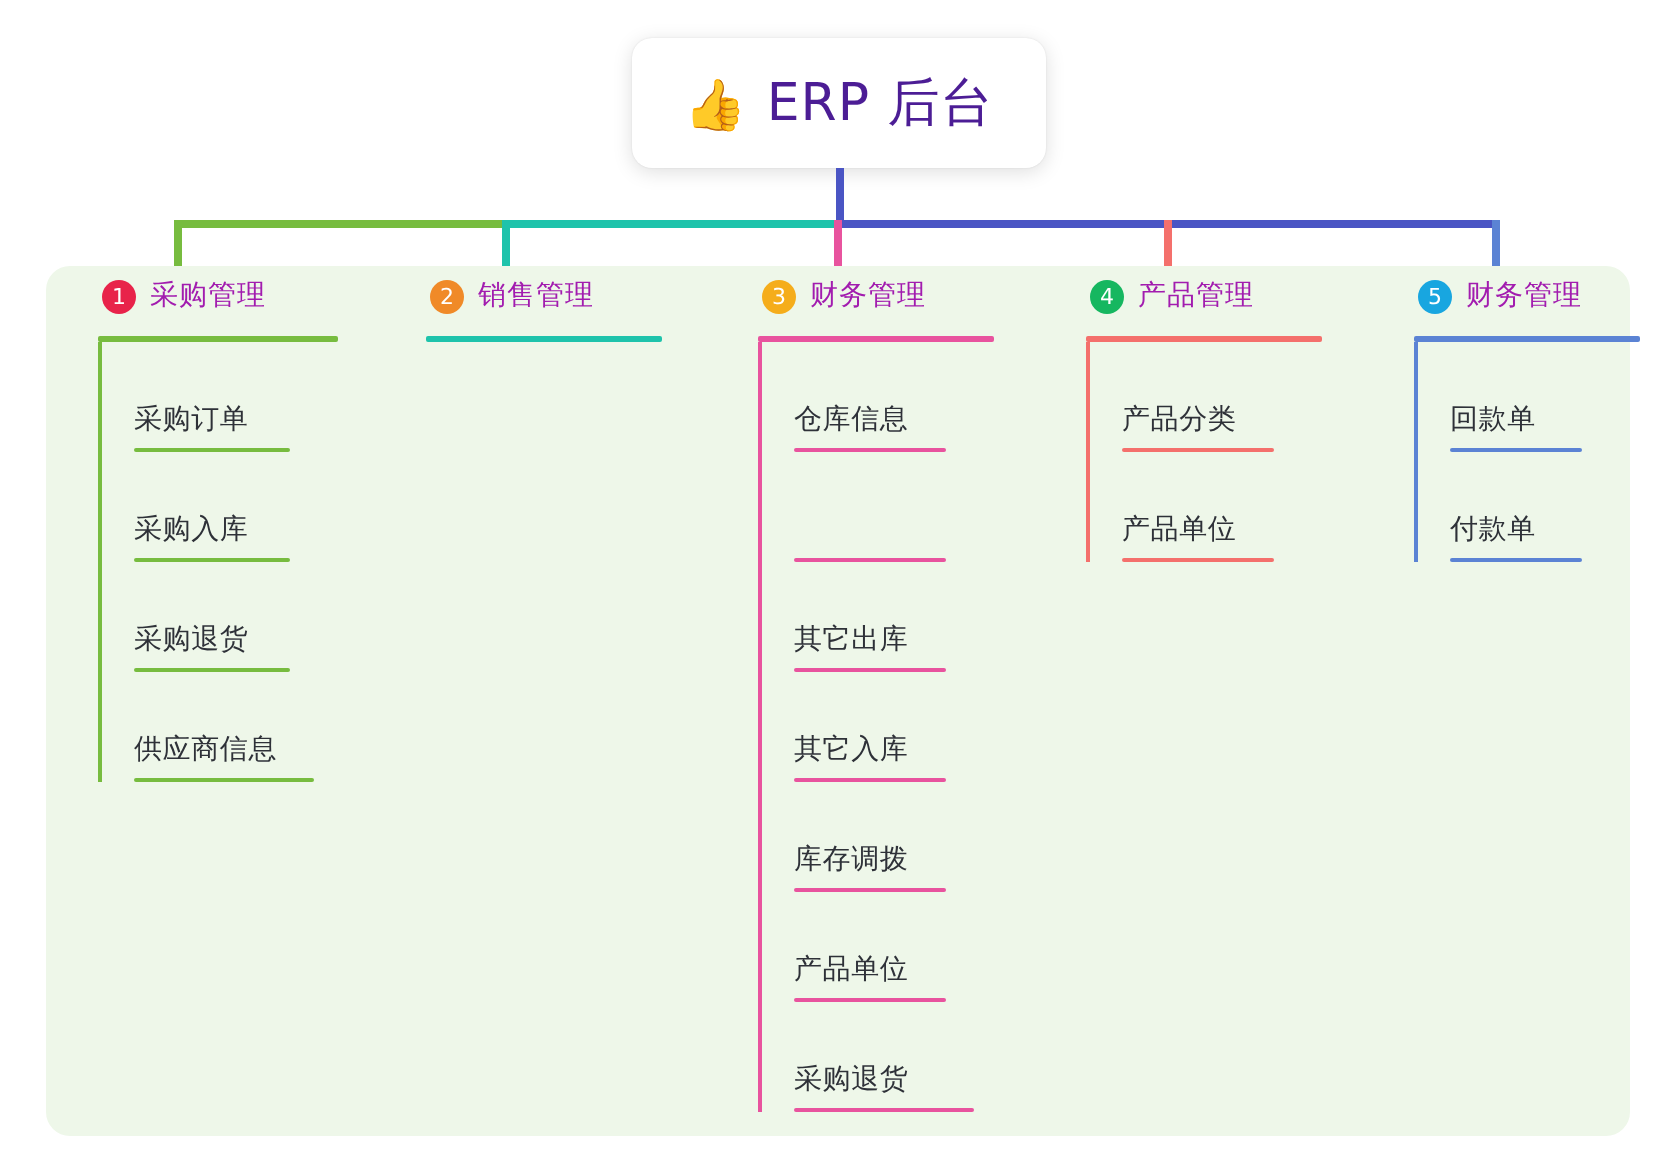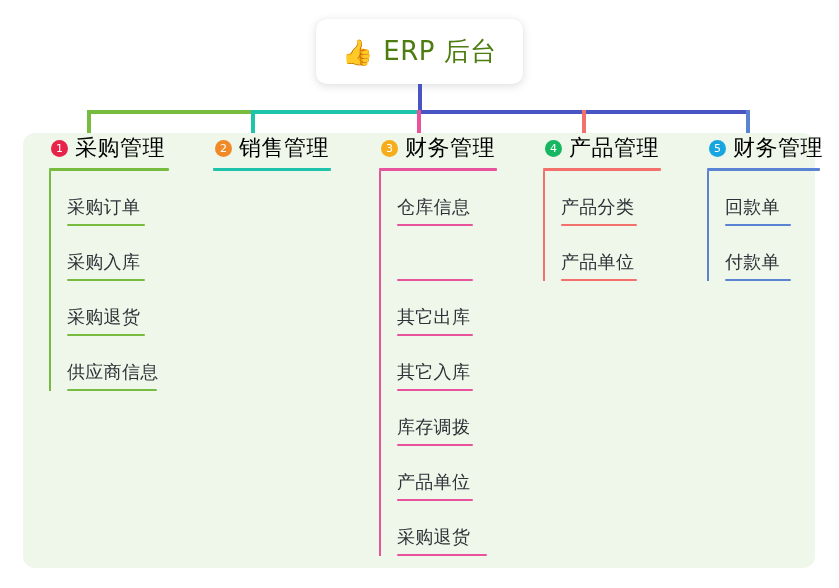--- a/index.html
+++ b/index.html
@@ -38,21 +38,21 @@
     gap: 10px;
   }
   #root-card .root-emoji {
     font-size: 25px;
     line-height: 1;
     display: inline-block;
     transform: translateY(1px);
   }
   #root-card .root-title {
     font-size: 26px;
-    color: #4d7c0f;
+    color: #4c1d95;
     letter-spacing: 0.5px;
     white-space: nowrap;
   }
 
   
   #connectors {
     position: absolute;
     left: 0;
     top: 0;
     width: 839px;
@@ -90,22 +90,22 @@
     height: 17px;
     border-radius: 50%;
     color: #ffffff;
     font-size: 11px;
     line-height: 17px;
     text-align: center;
     flex: 0 0 auto;
     font-family: "DejaVu Sans", "Liberation Sans", sans-serif;
   }
   .col-title {
-    font-size: 22px;
-    color: #000000;
+    font-size: 14px;
+    color: #a21caf;
     white-space: nowrap;
     letter-spacing: 0.5px;
   }
   .col-rule {
     height: 3px;
     border-radius: 1px;
     margin-top: 5px;
   }
 
   
@@ -124,21 +124,21 @@
   .item {
     position: relative;
     height: 55px;
     box-sizing: border-box;
     padding-left: 18px;
     display: flex;
     flex-direction: column;
     justify-content: flex-end;
   }
   .item-label {
-    font-size: 18px;
+    font-size: 14px;
     color: #2e3138;
     white-space: nowrap;
     padding-bottom: 5px;
     letter-spacing: 0.3px;
   }
   .item-rule {
     height: 2px;
     border-radius: 1px;
   }
 </style>

